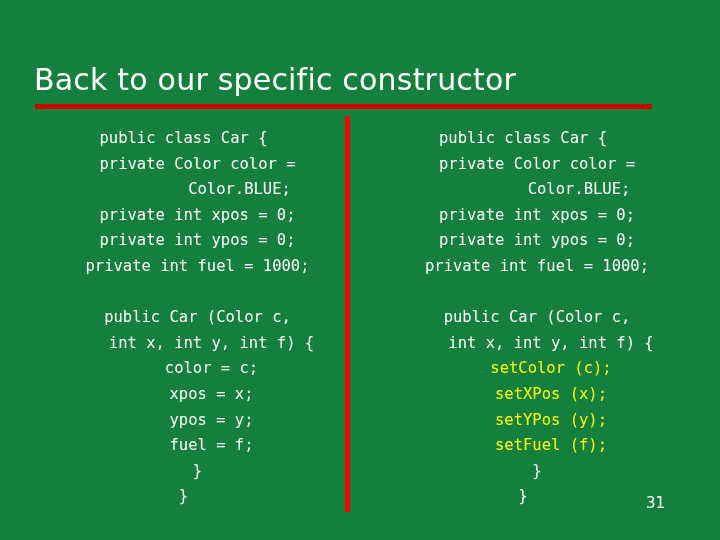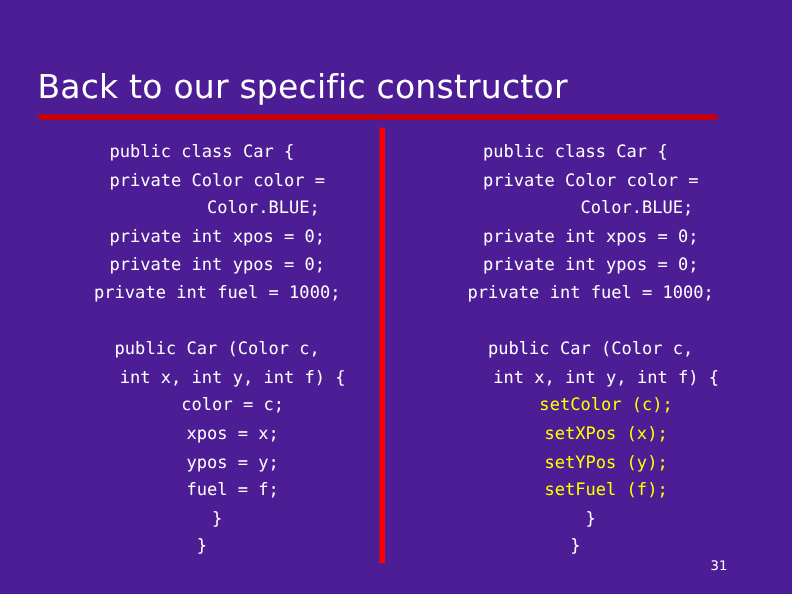--- a/index.html
+++ b/index.html
@@ -10,21 +10,21 @@
   body {
     width: 720px;
     height: 540px;
     overflow: hidden;
     font-family: "DejaVu Sans", sans-serif;
   }
   .slide {
     position: relative;
     width: 720px;
     height: 540px;
-    background: #4c1d95;
+    background: #15803d;
   }
   .title {
     position: absolute;
     left: 34px;
     top: 62px;
     width: 650px;
     color: #ffffff;
     font-family: "DejaVu Sans", sans-serif;
     font-size: 30px;
     font-weight: 400;
@@ -73,22 +73,21 @@
   }
   .hl {
     color: #ffff00;
   }
   .page-number {
     position: absolute;
     left: 646px;
     top: 494px;
     color: #ffffff;
     font-family: "DejaVu Sans", sans-serif;
-    font-size: 12px;
-    margin-top: 13px;
+    font-size: 15px;
   }
 </style>
 </head>
 <body>
 
 <div class="slide">
 
   <div class="title">Back to our specific constructor</div>
   <div class="title-rule"></div>
 

